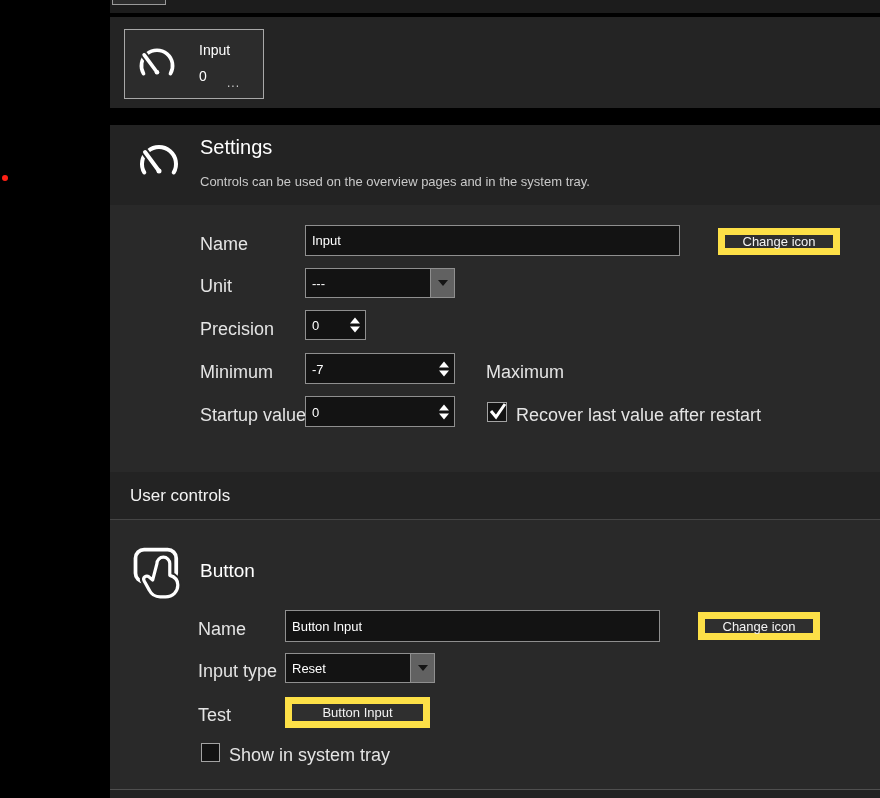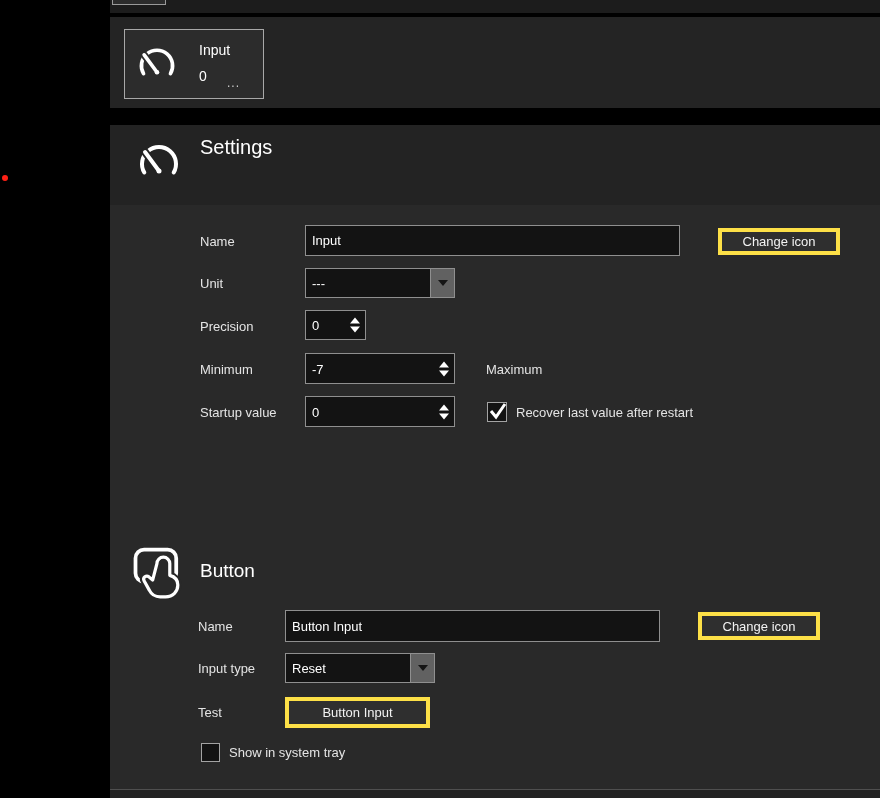--- a/index.html
+++ b/index.html
@@ -21,25 +21,25 @@
   .tile-more{position:absolute;left:102px;top:46px;font-size:12px;color:#cfcfcf;letter-spacing:1px;}
   .tile-gauge{position:absolute;left:10px;top:12px;width:44px;height:44px;}
 
   
   .settings-card{top:125px;height:406px;background:#292929;}
   .settings-header{position:absolute;left:0;top:0;width:100%;height:80px;background:#232323;}
   .settings-gauge{position:absolute;left:25px;top:13px;width:48px;height:48px;}
   .settings-title{position:absolute;left:90px;top:11px;font-size:20px;color:#fff;}
   .settings-subtitle{position:absolute;left:90px;top:49px;font-size:13px;color:#c9c9c9;white-space:nowrap;}
 
-  .label{position:absolute;font-size:13px;color:#e4e4e4;white-space:nowrap;}
+  .label{position:absolute;font-size:18px;color:#e4e4e4;white-space:nowrap;}
 
   .text-input{position:absolute;background:#131313;border:1px solid #8f8f8f;color:#fff;font-size:13px;padding:0 6px;outline:none;}
 
-  .btn{position:absolute;background:#2f2f2f;border:4px solid #fde047;color:#f2f2f2;font-size:13px;display:flex;align-items:center;justify-content:center;cursor:default;white-space:nowrap;}
+  .btn{position:absolute;background:#2f2f2f;border:7px solid #fde047;color:#f2f2f2;font-size:13px;display:flex;align-items:center;justify-content:center;cursor:default;white-space:nowrap;}
 
   .spin,.combo{position:absolute;background:#131313;border:1px solid #8f8f8f;color:#fff;font-size:13px;}
   .spin-value,.combo-value{position:absolute;left:6px;top:50%;transform:translateY(-50%);white-space:nowrap;}
   .spin-arrows{position:absolute;right:5px;top:50%;transform:translateY(-50%);display:flex;flex-direction:column;gap:3px;align-items:center;}
   .tri-up{width:0;height:0;border-left:5px solid transparent;border-right:5px solid transparent;border-bottom:6px solid #fff;}
   .tri-down{width:0;height:0;border-left:5px solid transparent;border-right:5px solid transparent;border-top:6px solid #fff;}
   .combo-btn{position:absolute;right:0;top:0;bottom:0;width:24px;background:#616161;border-left:1px solid #8f8f8f;display:flex;align-items:center;justify-content:center;}
   .tri-down-dark{width:0;height:0;border-left:5px solid transparent;border-right:5px solid transparent;border-top:6px solid #151515;}
 
   .checkbox{position:absolute;background:#131313;border:1px solid #a3a3a3;}
@@ -80,20 +80,21 @@
 
   <div class="card settings-card">
     <div class="settings-header">
       <svg class="settings-gauge" viewBox="0 0 48 48">
         <path d="M9.3 34.5 A17 17 0 1 1 38.7 34.5" fill="none" stroke="#ffffff" stroke-width="4" stroke-linecap="round"></path>
         <line x1="24" y1="33" x2="10" y2="14" stroke="#232323" stroke-width="8" stroke-linecap="round"></line>
         <line x1="24" y1="33" x2="10" y2="14" stroke="#ffffff" stroke-width="4" stroke-linecap="round"></line>
         <circle cx="24" cy="33" r="2.5" fill="#ffffff"></circle>
       </svg>
       <div class="settings-title">Settings</div>
+      <div class="settings-subtitle">Controls can be used on the overview pages and in the system tray.</div>
     </div>
 
     <span class="label" style="left:90px;top:109px;">Name</span>
     <input class="text-input" style="left: 195px; top: 100px; width: 375px; height: 31px;" value="Input">
     <div class="btn" style="left:608px;top:103px;width:122px;height:27px;">Change icon</div>
 
     <span class="label" style="left:90px;top:151px;">Unit</span>
     <div class="combo" style="left:195px;top:143px;width:150px;height:30px;">
       <span class="combo-value">---</span>
       <span class="combo-btn">
@@ -130,20 +131,23 @@
     </div>
     <span class="checkbox checked" style="left:377px;top:277px;width:20px;height:20px;">
       <svg width="22" height="22" viewBox="0 0 22 22">
           <polyline points="4,11 9,17 18,4" fill="none" stroke="#ffffff" stroke-width="3"></polyline>
         </svg>
     </span>
     <span class="label" style="left:406px;top:280px;">Recover last value after restart</span>
   </div>
 
   <div class="card uc-card">
+    <div class="uc-titlebar">
+      <span class="uc-title">User controls</span>
+    </div>
 
     <svg class="uc-button-icon" viewBox="0 0 56 56">
       <rect x="7" y="9" width="38" height="30" rx="8" fill="none" stroke="#ffffff" stroke-width="3.5"></rect>
       <path d="M27 22 c0-3.3 2.7-6 6-6 s6 2.7 6 6 v11 c4.5 1.2 7.5 4.5 7.5 9 0 6-4.5 11-11.5 11 h-5 c-5 0-8-2-10-6 l-5-9 c-1.5-2.8 2-5.6 4.5-3.6 l3.5 3 z" fill="#292929" stroke="#292929" stroke-width="7" stroke-linejoin="round"></path>
       <path d="M27 22 c0-3.3 2.7-6 6-6 s6 2.7 6 6 v11 c4.5 1.2 7.5 4.5 7.5 9 0 6-4.5 11-11.5 11 h-5 c-5 0-8-2-10-6 l-5-9 c-1.5-2.8 2-5.6 4.5-3.6 l3.5 3 z" fill="#292929" stroke="#ffffff" stroke-width="3" stroke-linejoin="round"></path>
     </svg>
     <div class="uc-button-title">Button</div>
 
     <span class="label" style="left:88px;top:147px;">Name</span>
     <input class="text-input" style="left: 175px; top: 138px; width: 375px; height: 32px;" value="Button Input">

